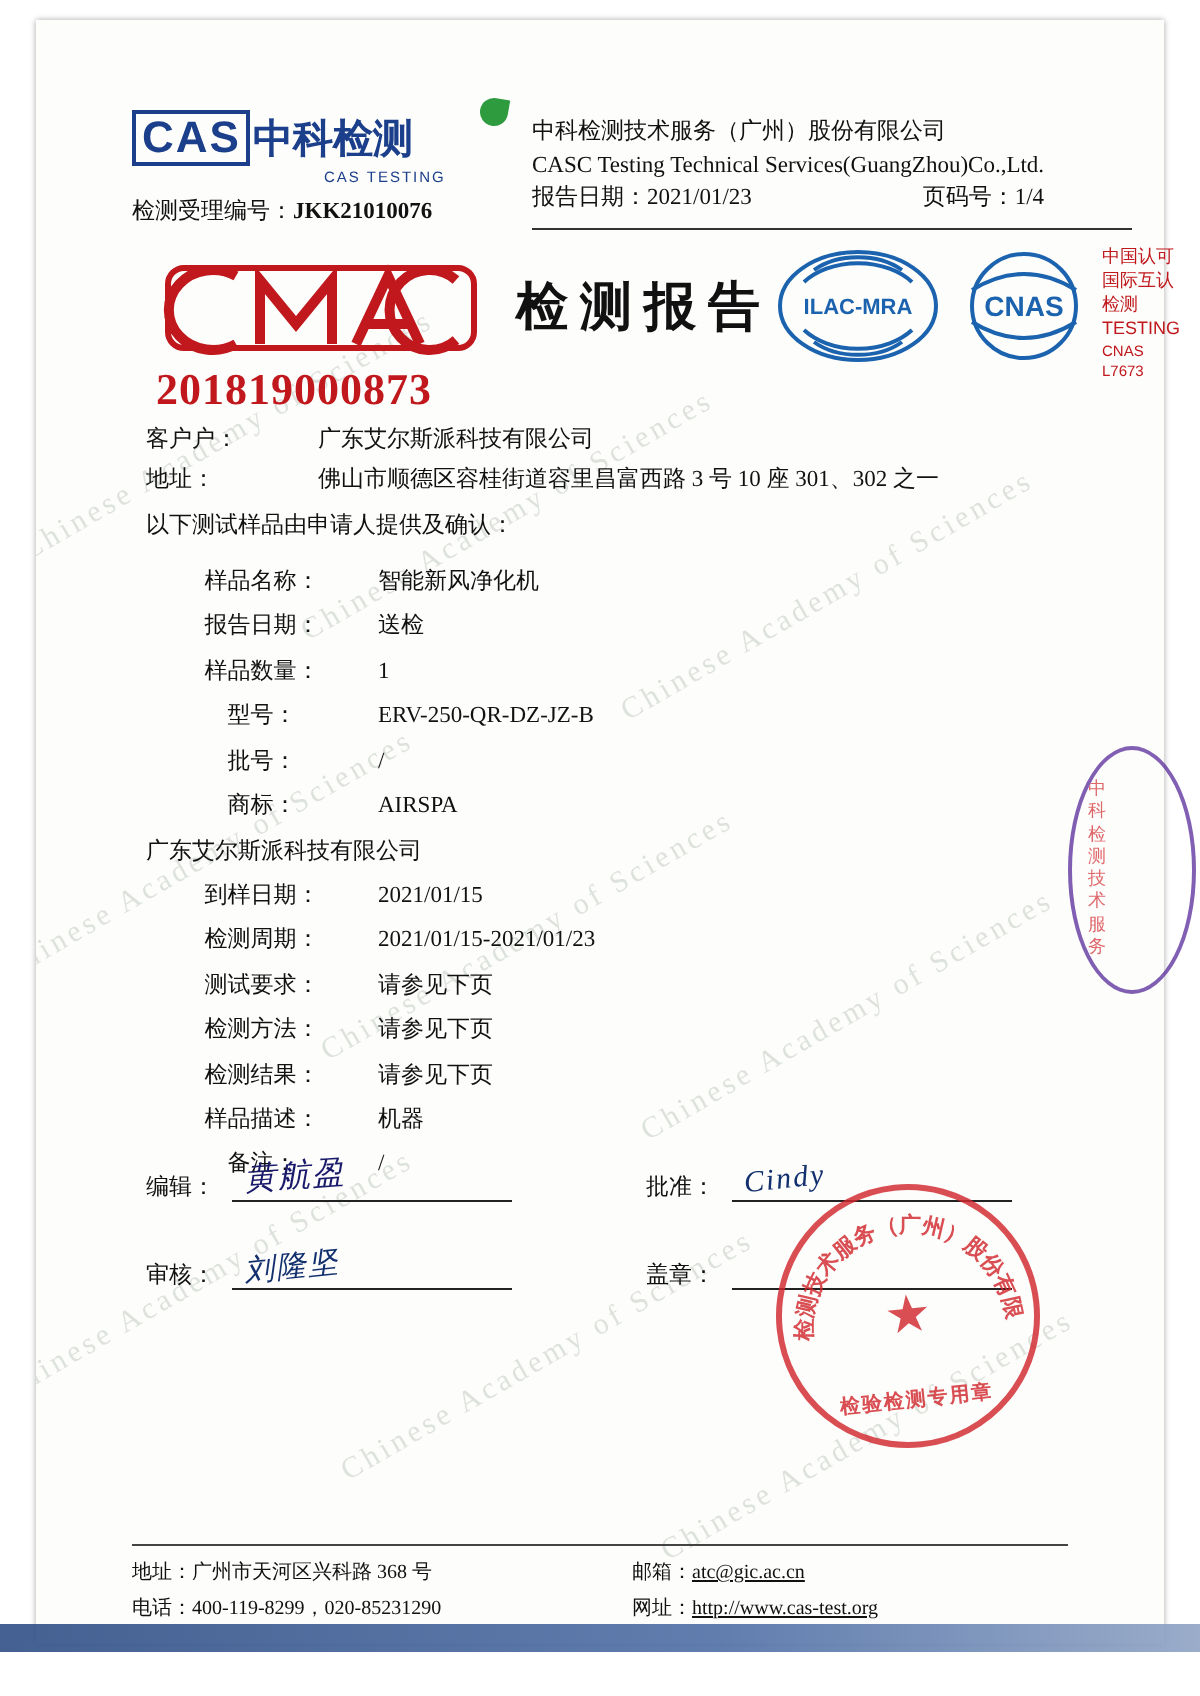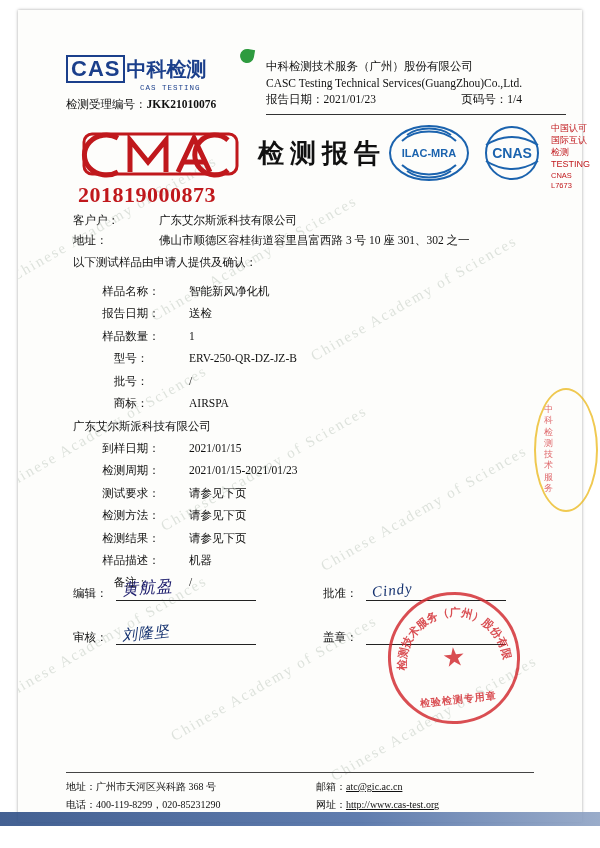--- a/index.html
+++ b/index.html
@@ -80,26 +80,26 @@
     transform: rotate(10deg);
   }
   .cas-cn {
     margin-left: 1px;
     font-size: 20px;
     font-weight: bold;
     color: #1b3f8b;
     font-family: "Liberation Sans", sans-serif;
   }
   .cas-sub {
-    margin-left: 74px;
+    margin-left: 96px;
     margin-top: 1px;
     font-size: 7.5px;
     color: #1b3f8b;
     letter-spacing: 1px;
-    font-family: Liberation Mono, monospace;
+    font-family: Liberation Sans, sans-serif;
   }
   .cas-accept {
     margin-top: 5px;
     font-size: 11.5px;
     color: #111;
     white-space: nowrap;
   }
   .cas-accept b { font-weight: bold; }
 
   .hdr-right {
@@ -301,24 +301,24 @@
     color: #d2282e;
     font-size: 10px;
     font-weight: bold;
     letter-spacing: 1px;
   }
 
   
   .edge-stamp {
     position: absolute;
     right: -16px;
-    top: 378px;
+    top: 363px;
     width: 60px;
     height: 120px;
-    border: 2px solid #eab308;
+    border: 2px solid #4c1d95;
     border-radius: 50%;
     opacity: 0.7;
     overflow: hidden;
   }
   .edge-stamp span {
     position: absolute;
     left: 8px;
     top: 14px;
     color: #d2282e;
     font-size: 9px;

